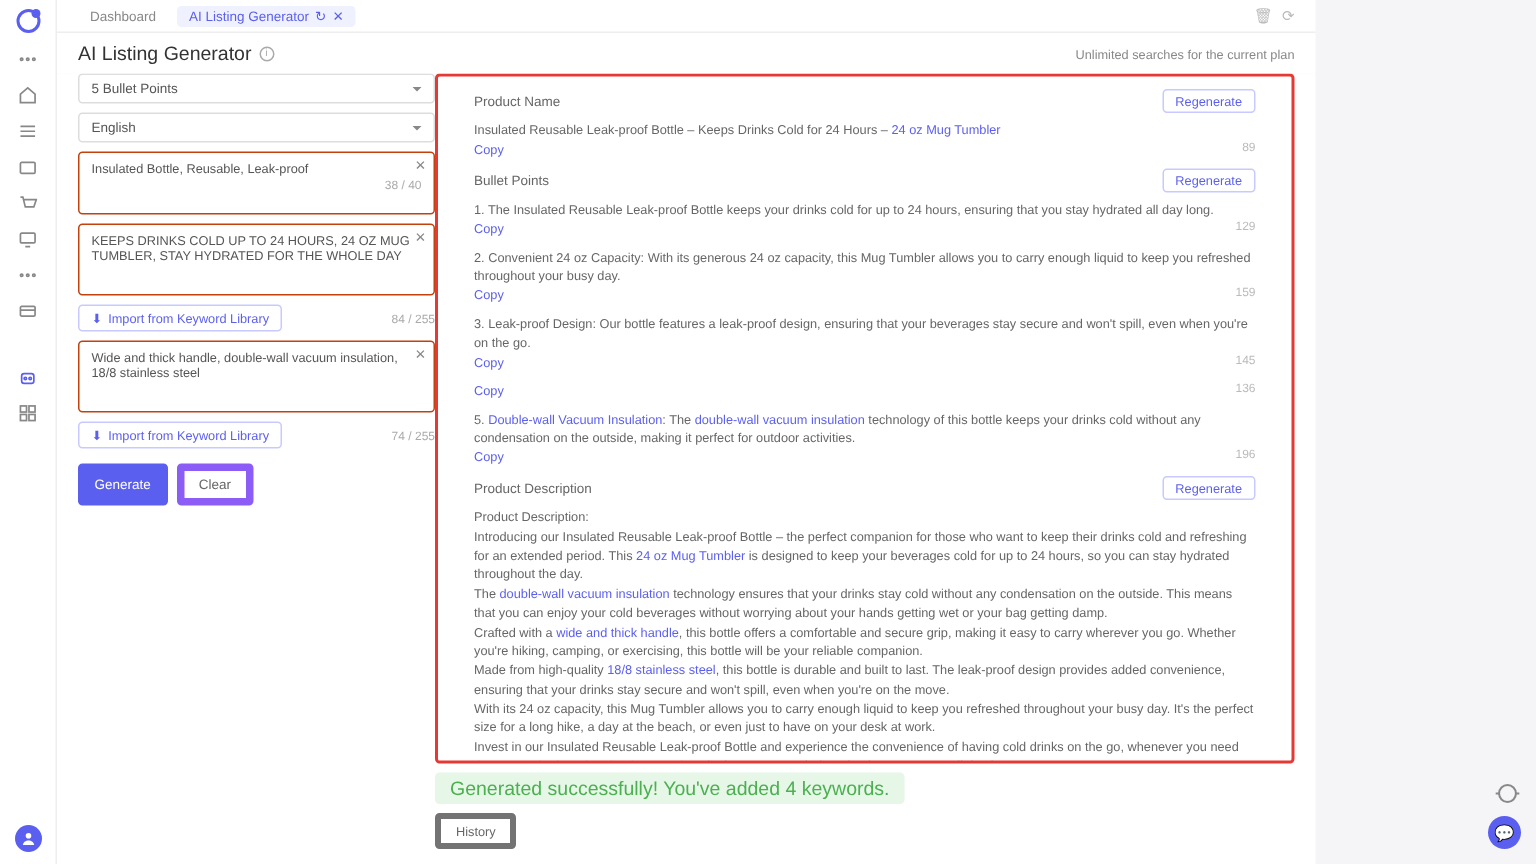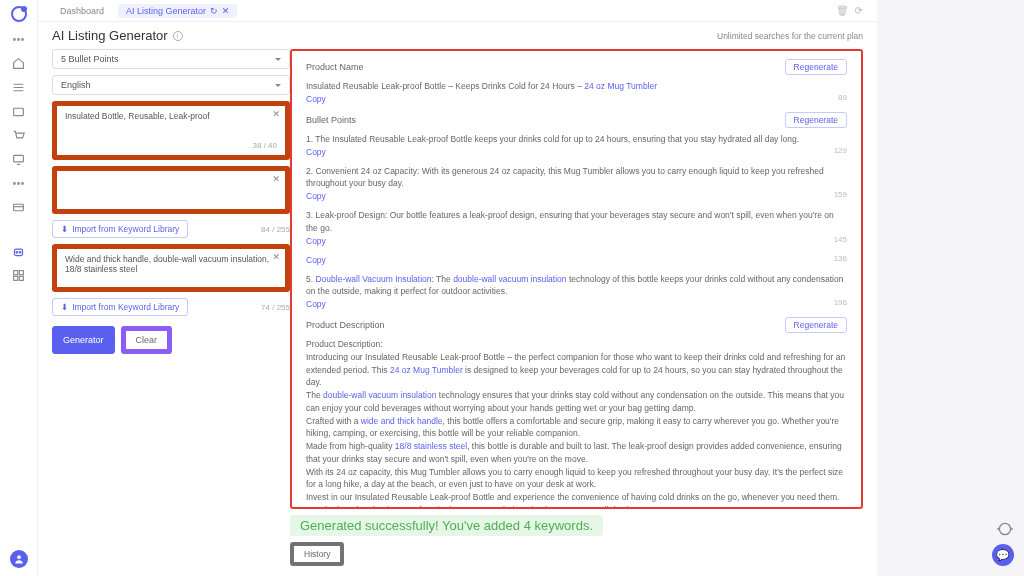--- a/index.html
+++ b/index.html
@@ -20,32 +20,32 @@
 .tab .x { font-size: 9px; cursor: pointer; }
 .tabs .right-icons { margin-left: auto; display: flex; gap: 6px; color: #bbb; }
 .header { padding: 6px 14px; display: flex; justify-content: space-between; align-items: center; background: #fff; }
 .header h1 { font-size: 13px; font-weight: 500; color: #333; display: flex; align-items: center; gap: 5px; }
 .header .info { width: 10px; height: 10px; border: 1px solid #aaa; border-radius: 50%; font-size: 7px; display: flex; align-items: center; justify-content: center; color: #aaa; }
 .header .plan { font-size: 8.5px; color: #888; }
 .content { flex: 1; display: flex; padding: 0 14px 10px; background: #fff; overflow: hidden; }
 .left-col { width: 238px; display: flex; flex-direction: column; gap: 6px; }
 .select-box, .input-box { border: 1px solid #ddd; border-radius: 3px; background: #fff; padding: 4px 8px; font-size: 9px; color: #555; position: relative; }
 .select-box::after { content: ''; position: absolute; right: 8px; top: 8px; border: 3px solid transparent; border-top-color: #888; }
-.textarea-box { border: 5px solid #c2410c; border-radius: 3px; padding: 5px 8px; font-size: 8.5px; color: #555; position: relative; min-height: 42px; }
+.textarea-box { border: 1px solid #c2410c; border-radius: 3px; padding: 5px 8px; font-size: 8.5px; color: #555; position: relative; min-height: 42px; }
 .textarea-box.tall { min-height: 48px; }
 .textarea-box .x-clear { position: absolute; top: 3px; right: 5px; font-size: 9px; color: #888; cursor: pointer; }
 .count { font-size: 8px; color: #aaa; text-align: right; }
 .count-below { display: flex; justify-content: space-between; align-items: center; }
 .import-btn { border: 1px solid #c7c9ff; color: #5b5fef; background: #fff; padding: 3px 8px; border-radius: 3px; font-size: 8.5px; display: inline-flex; align-items: center; gap: 4px; cursor: pointer; }
 .btn-row { display: flex; gap: 6px; margin-top: 4px; }
 .btn { padding: 4px 10px; border-radius: 3px; font-size: 9px; cursor: pointer; }
 .btn-primary { background: #5b5fef; color: #fff; border: 1px solid #5b5fef; }
 .btn-secondary { background: #fff; color: #666; border: 5px solid #8b5cf6; }
 .right-col { flex: 1; display: flex; flex-direction: column; }
-.result-box { border: 2px solid #e53935; border-radius: 3px; padding: 8px 14px; font-size: 8.5px; color: #555; overflow-y: auto; flex: 1; }
+.result-box { border: 2px solid #e53935; border-radius: 3px; padding: 8px 24px; font-size: 8.5px; color: #555; overflow-y: auto; flex: 1; }
 .section-hd { display: flex; justify-content: space-between; align-items: center; margin-bottom: 5px; }
 .section-hd .title { font-size: 9px; color: #666; }
 .regen-btn { border: 1px solid #c7c9ff; color: #5b5fef; background: #fff; padding: 2px 8px; border-radius: 3px; font-size: 8.5px; cursor: pointer; }
 .result-text { color: #666; line-height: 1.5; }
 .kw-link { color: #5b5fef; }
 .copy-link { color: #5b5fef; font-size: 8.5px; cursor: pointer; display: inline-block; margin-top: 1px; }
 .char-count { float: right; color: #bbb; font-size: 8px; }
 .bullet-item { margin-bottom: 8px; }
 .sep { margin: 8px 0; }
 .success-badge { background: #e6f7e8; color: #4caf50; padding: 3px 10px; border-radius: 3px; font-size: 13px; display: inline-block; margin-top: 6px; }
@@ -154,23 +154,24 @@
       <span class="plan">Unlimited searches for the current plan</span>
     </div>
 
     <div class="content">
       <div class="left-col">
         <div class="select-box">5 Bullet Points</div>
         <div class="select-box">English</div>
         <div class="textarea-box">
           <span>Insulated Bottle, Reusable, Leak-proof</span>
           <span class="x-clear">✕</span>
-          <div class="count" style="margin-top:20px">38 / 40</div>
+          <div class="count" style="margin-top:2px">38 / 40</div>
         </div>
         <div class="textarea-box tall">
+          <span>KEEPS DRINKS COLD UP TO 24 HOURS, 24 OZ MUG TUMBLER, STAY HYDRATED FOR THE WHOLE DAY</span>
           <span class="x-clear">✕</span>
         </div>
         <div class="count-below">
           <button class="import-btn">
               <span>⬇</span>
               <span>Import from Keyword Library</span>
             </button>
           <span class="count">84 / 255</span>
         </div>
         <div class="textarea-box tall">
@@ -178,21 +179,21 @@
           <span class="x-clear">✕</span>
         </div>
         <div class="count-below">
           <button class="import-btn">
               <span>⬇</span>
               <span>Import from Keyword Library</span>
             </button>
           <span class="count">74 / 255</span>
         </div>
         <div class="btn-row">
-          <button class="btn btn-primary">Generator</button>
+          <button class="btn btn-primary">Generate</button>
           <button class="btn btn-secondary">Clear</button>
         </div>
       </div>
 
       <div class="right-col">
         <div class="result-box">
 
           <div class="section-hd">
             <span class="title">Product Name</span>
             <button class="regen-btn">Regenerate</button>

